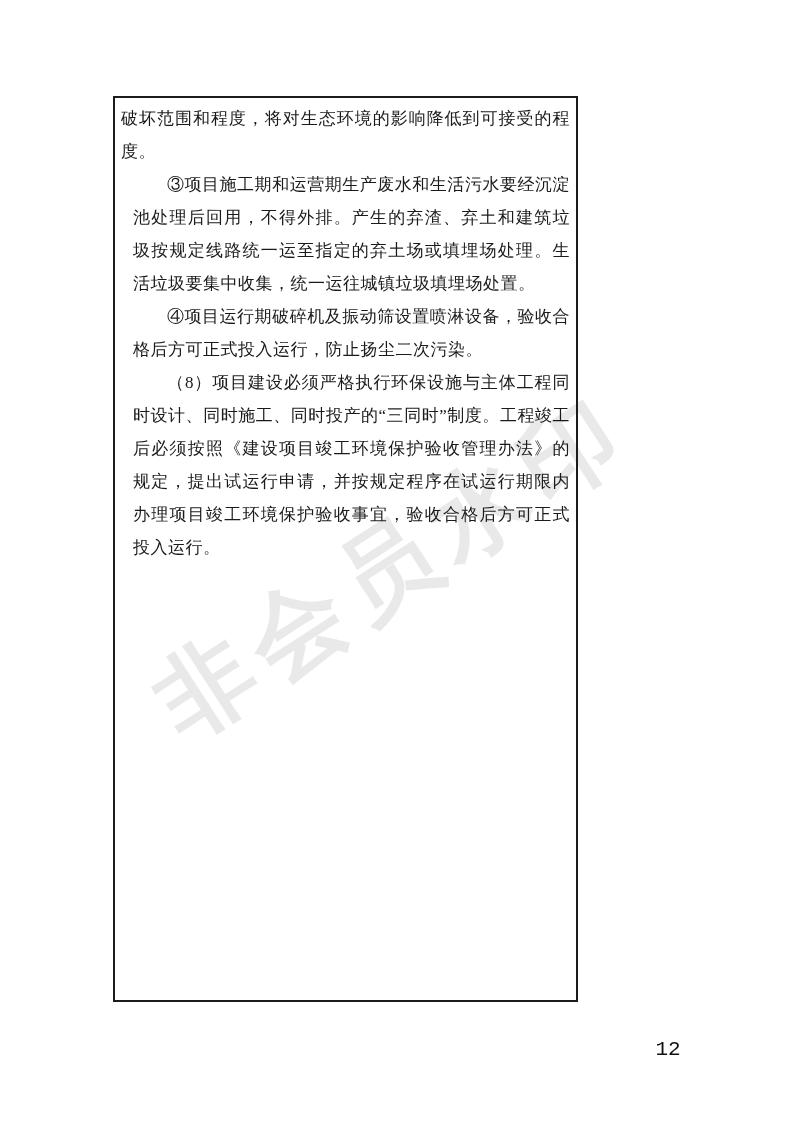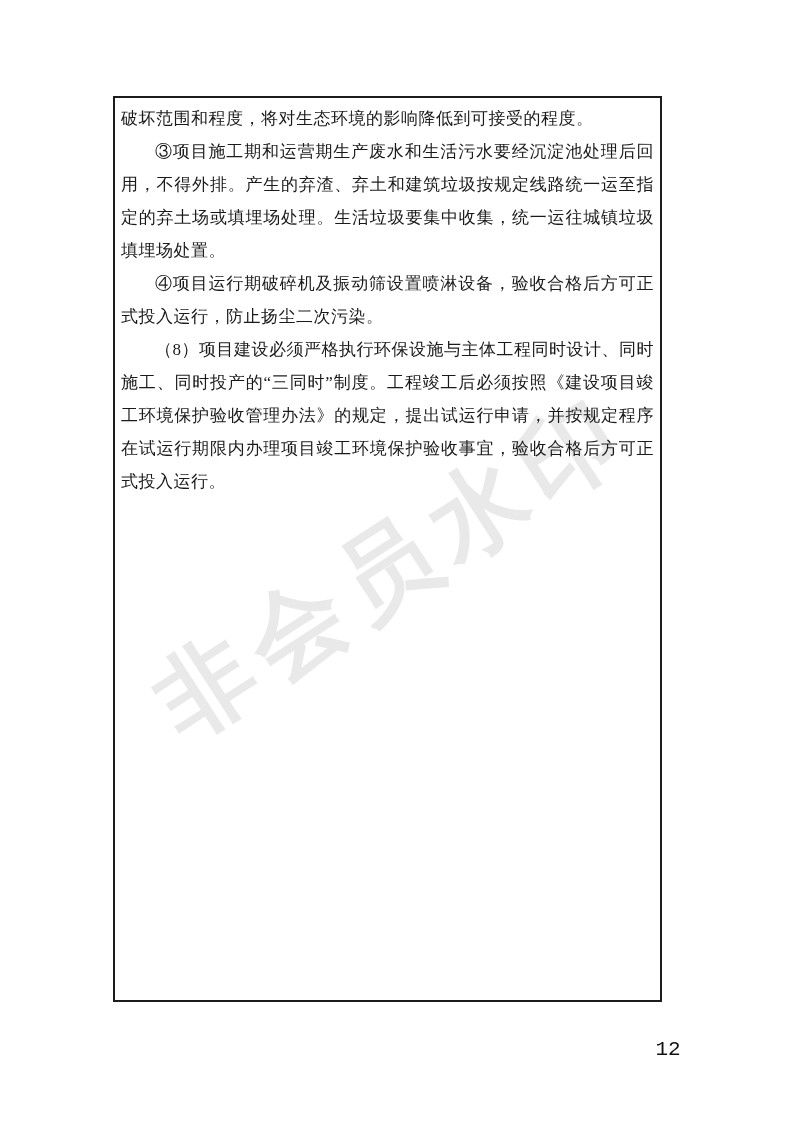--- a/index.html
+++ b/index.html
@@ -33,39 +33,40 @@
     white-space: nowrap;
     z-index: 0;
     user-select: none;
   }
 
   
   .content-box {
     position: absolute;
     left: 113px;
     top: 96px;
-    width: 549px;
+    width: 465px;
     height: 906px;
     border: 2px solid #1c1c1c;
     padding: 4px 6px 0 6px;
     z-index: 1;
     background: transparent;
   }
 
   .para {
     font-family: "Liberation Serif", serif;
     font-size: 17px;
     line-height: 33px;
     color: #1a1a1a;
     text-align: justify;
     letter-spacing: 0.5px;
   }
 
   .para.indent {
     text-indent: 2em;
+    margin-left: 12px;
   }
 
   .page-number {
     position: absolute;
     left: 648px;
     top: 1038px;
     width: 40px;
     text-align: center;
     font-family: Liberation Mono, monospace;
     font-size: 21px;

